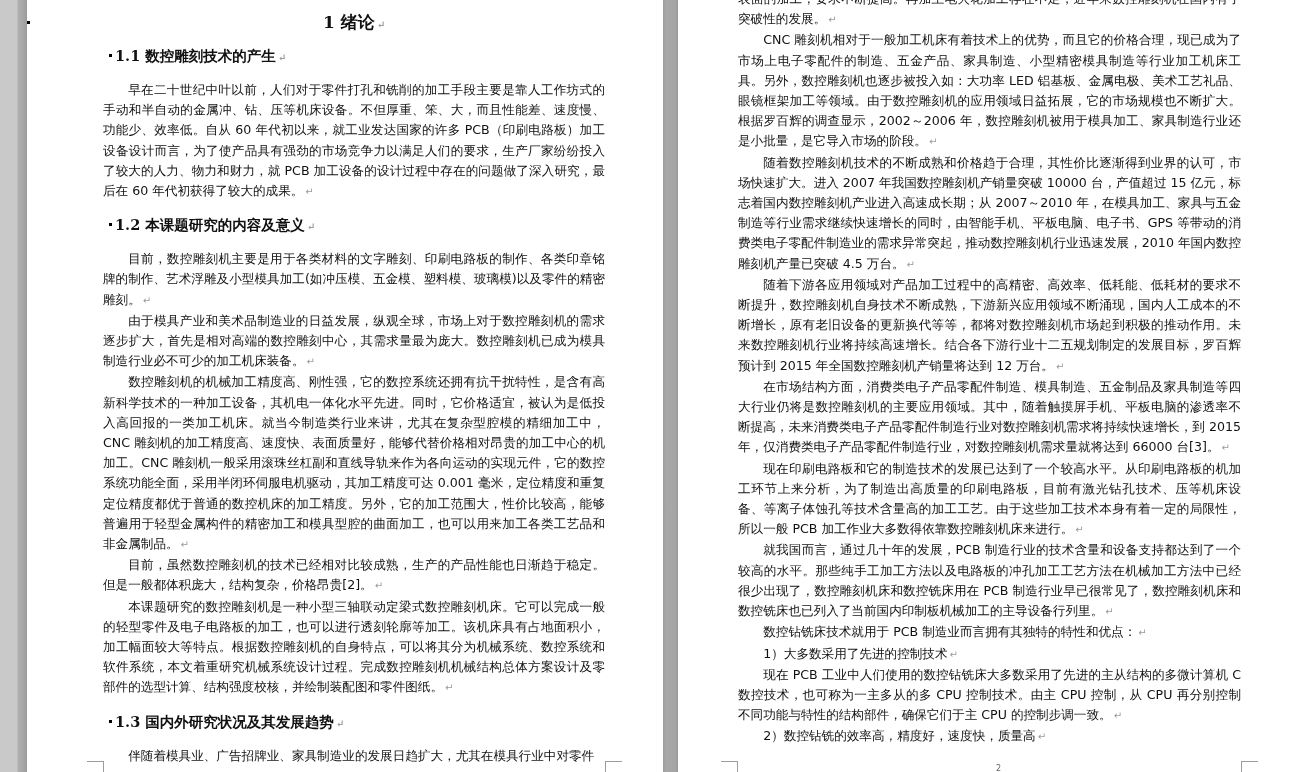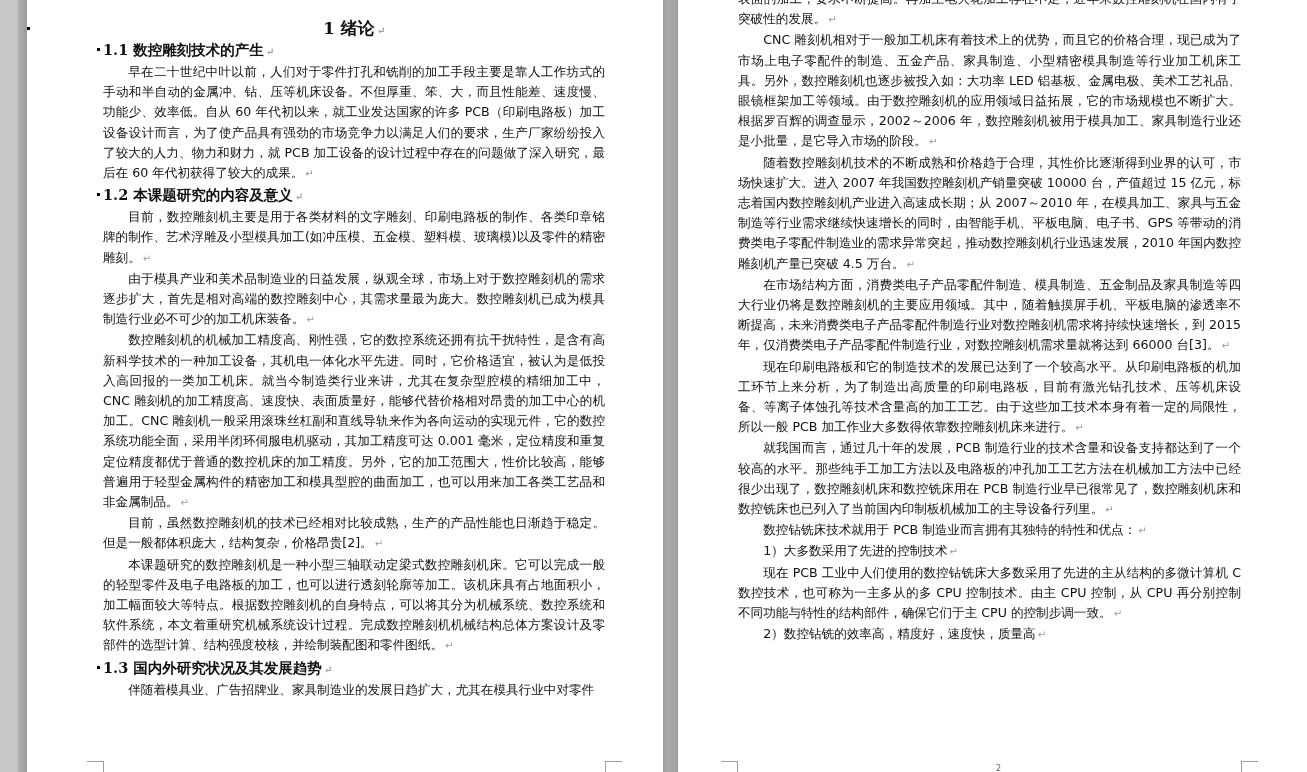--- a/index.html
+++ b/index.html
@@ -19,32 +19,32 @@
   .page {
     position:absolute; top:0; height:772px; background:#ffffff; overflow:hidden;
   }
   .page-left { left:27px; width:636px; }
   .page-right { left:678px; width:629px; }
   .content {
     position:absolute; top:0;
     font-size:12.6px; line-height:20.2px; color:#111;
     text-align:justify;
   }
-  .page-left .content { left:76px; width:502px; top:17px; }
+  .page-left .content { left:76px; width:502px; top:11px; }
   .page-right .content { left:60px; width:503px; top:-11px; }
   .chapter-title {
     text-align:center; font-weight:bold; font-size:17px; line-height:22px;
     font-family:"DejaVu Serif","Liberation Serif",serif; margin:0; height:22px; position:relative;
   }
   .bullet-mark {
     display:inline-block; width:3px; height:3px; background:#000;
     position:absolute; left:-6px; top:10px;
   }
   .section-heading {
-    font-weight:bold; font-size:14.5px; line-height:21px; margin:0; position:relative;
+    font-weight:bold; font-size:14.5px; line-height:21px; margin:12px; position:relative;
     font-family:"DejaVu Serif","Liberation Serif",serif;
   }
   .section-heading .bullet-mark { top:9px; }
   .para { margin:0; text-indent:2em; }
   .para-cont { margin:0; }
   .pilcrow { color:#9a9a9a; font-size:10px; margin-left:2px; }
   .corner {
     position:absolute; width:16px; height:16px;
   }
   .corner-bl { border-right:1px solid #9c9c9c; border-top:1px solid #9c9c9c; }
@@ -91,20 +91,21 @@
   <div class="corner corner-br" style="left:578px; top:761px;"></div>
 </div>
 
 <div class="gutter-mid"></div>
 
 <div class="page page-right">
   <div class="content">
     <p class="para-cont"><span>表面的加工，要求不断提高。再加上电火花加工存在不足，近年来数控雕刻机在国内有了突破性的发展。</span><span class="pilcrow">↵</span></p>
     <p class="para"><span>CNC 雕刻机相对于一般加工机床有着技术上的优势，而且它的价格合理，现已成为了市场上电子零配件的制造、五金产品、家具制造、小型精密模具制造等行业加工机床工具。另外，数控雕刻机也逐步被投入如：大功率 LED 铝基板、金属电极、美术工艺礼品、眼镜框架加工等领域。由于数控雕刻机的应用领域日益拓展，它的市场规模也不断扩大。根据罗百辉的调查显示，2002～2006 年，数控雕刻机被用于模具加工、家具制造行业还是小批量，是它导入市场的阶段。</span><span class="pilcrow">↵</span></p>
     <p class="para"><span>随着数控雕刻机技术的不断成熟和价格趋于合理，其性价比逐渐得到业界的认可，市场快速扩大。进入 2007 年我国数控雕刻机产销量突破 10000 台，产值超过 15 亿元，标志着国内数控雕刻机产业进入高速成长期；从 2007～2010 年，在模具加工、家具与五金制造等行业需求继续快速增长的同时，由智能手机、平板电脑、电子书、GPS 等带动的消费类电子零配件制造业的需求异常突起，推动数控雕刻机行业迅速发展，2010 年国内数控雕刻机产量已突破 4.5 万台。</span><span class="pilcrow">↵</span></p>
+    <p class="para"><span>随着下游各应用领域对产品加工过程中的高精密、高效率、低耗能、低耗材的要求不断提升，数控雕刻机自身技术不断成熟，下游新兴应用领域不断涌现，国内人工成本的不断增长，原有老旧设备的更新换代等等，都将对数控雕刻机市场起到积极的推动作用。未来数控雕刻机行业将持续高速增长。结合各下游行业十二五规划制定的发展目标，罗百辉预计到 2015 年全国数控雕刻机产销量将达到 12 万台。</span><span class="pilcrow">↵</span></p>
     <p class="para"><span>在市场结构方面，消费类电子产品零配件制造、模具制造、五金制品及家具制造等四大行业仍将是数控雕刻机的主要应用领域。其中，随着触摸屏手机、平板电脑的渗透率不断提高，未来消费类电子产品零配件制造行业对数控雕刻机需求将持续快速增长，到 2015 年，仅消费类电子产品零配件制造行业，对数控雕刻机需求量就将达到 66000 台[3]。</span><span class="pilcrow">↵</span></p>
     <p class="para"><span>现在印刷电路板和它的制造技术的发展已达到了一个较高水平。从印刷电路板的机加工环节上来分析，为了制造出高质量的印刷电路板，目前有激光钻孔技术、压等机床设备、等离子体蚀孔等技术含量高的加工工艺。由于这些加工技术本身有着一定的局限性，所以一般 PCB 加工作业大多数得依靠数控雕刻机床来进行。</span><span class="pilcrow">↵</span></p>
     <p class="para"><span>就我国而言，通过几十年的发展，PCB 制造行业的技术含量和设备支持都达到了一个较高的水平。那些纯手工加工方法以及电路板的冲孔加工工艺方法在机械加工方法中已经很少出现了，数控雕刻机床和数控铣床用在 PCB 制造行业早已很常见了，数控雕刻机床和数控铣床也已列入了当前国内印制板机械加工的主导设备行列里。</span><span class="pilcrow">↵</span></p>
     <p class="para"><span>数控钻铣床技术就用于 PCB 制造业而言拥有其独特的特性和优点：</span><span class="pilcrow">↵</span></p>
     <p class="para"><span>1）大多数采用了先进的控制技术</span><span class="pilcrow">↵</span></p>
     <p class="para"><span>现在 PCB 工业中人们使用的数控钻铣床大多数采用了先进的主从结构的多微计算机 C 数控技术，也可称为一主多从的多 CPU 控制技术。由主 CPU 控制，从 CPU 再分别控制不同功能与特性的结构部件，确保它们于主 CPU 的控制步调一致。</span><span class="pilcrow">↵</span></p>
     <p class="para"><span>2）数控钻铣的效率高，精度好，速度快，质量高</span><span class="pilcrow">↵</span></p>
   </div>
   <div class="corner corner-bl" style="left:43px; top:761px;"></div>
   <div class="page-num" style="left:318px; top:764px;">2</div>

